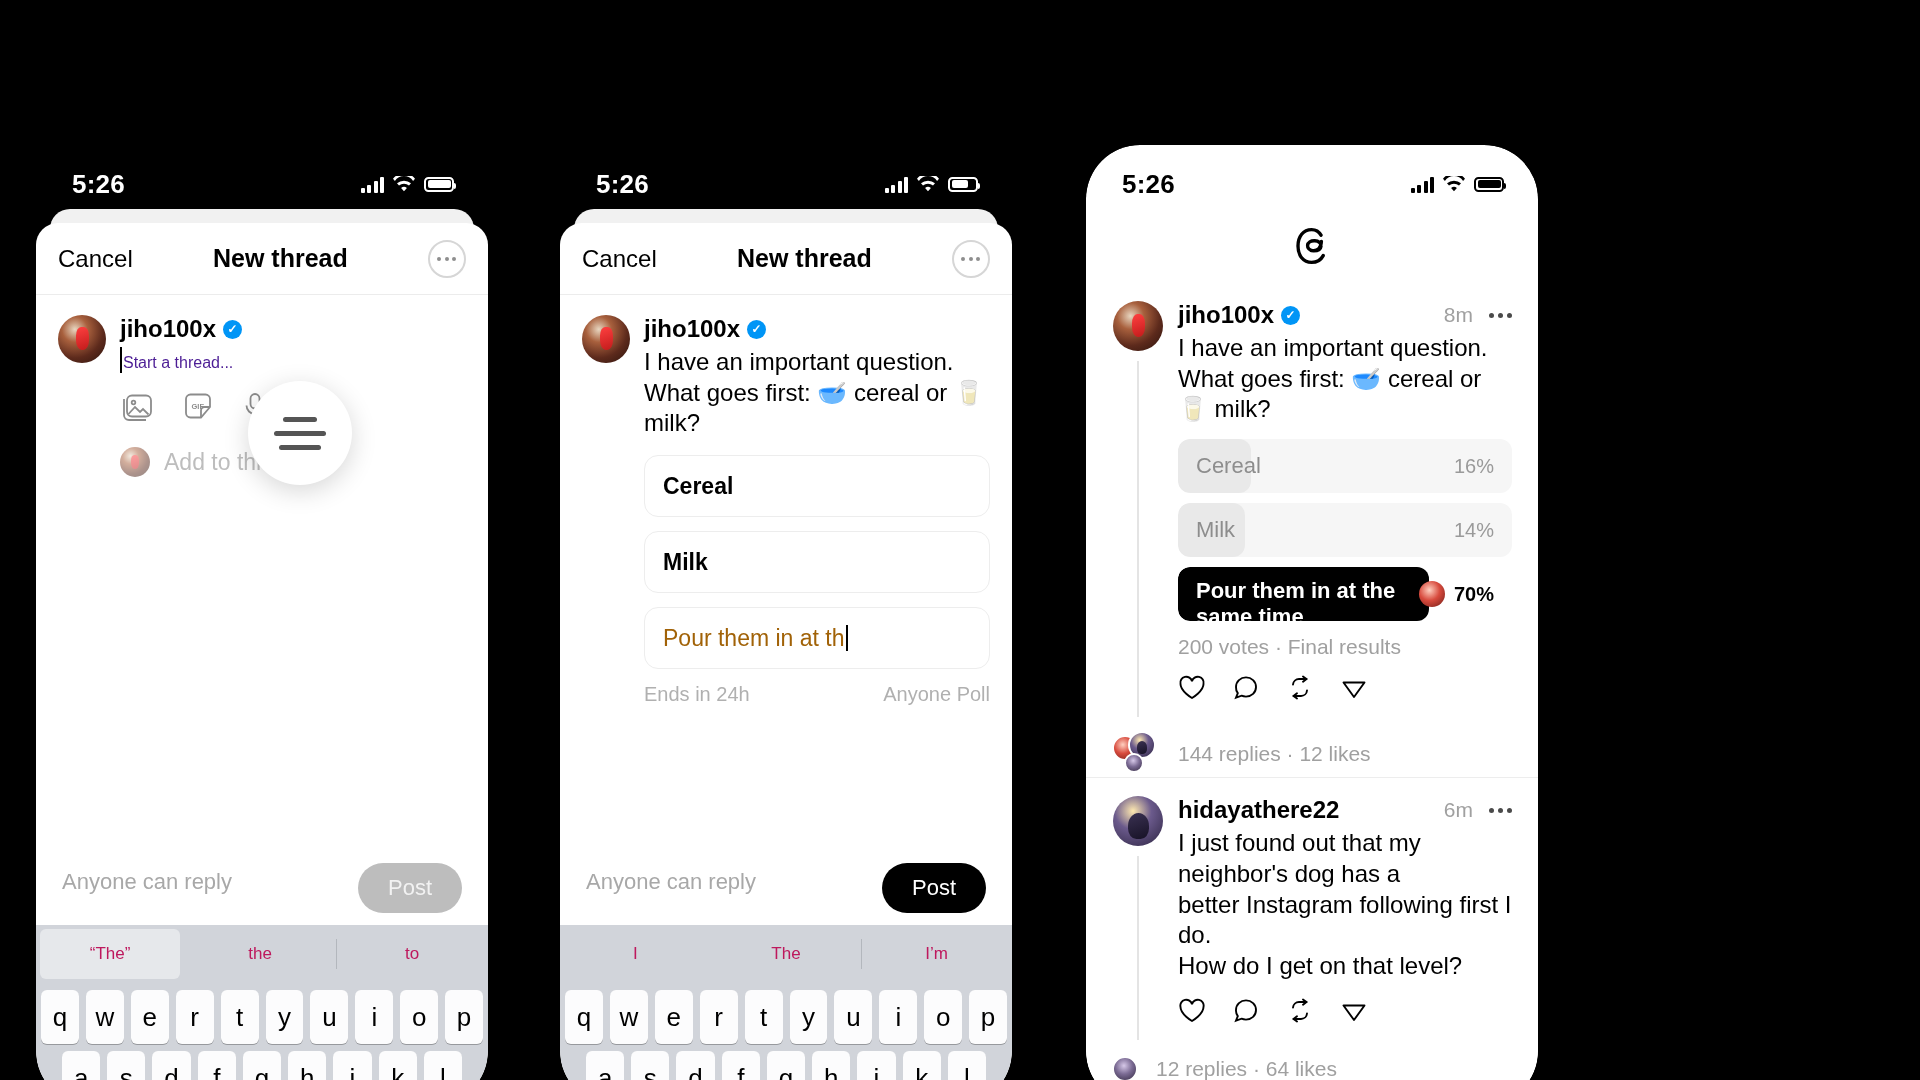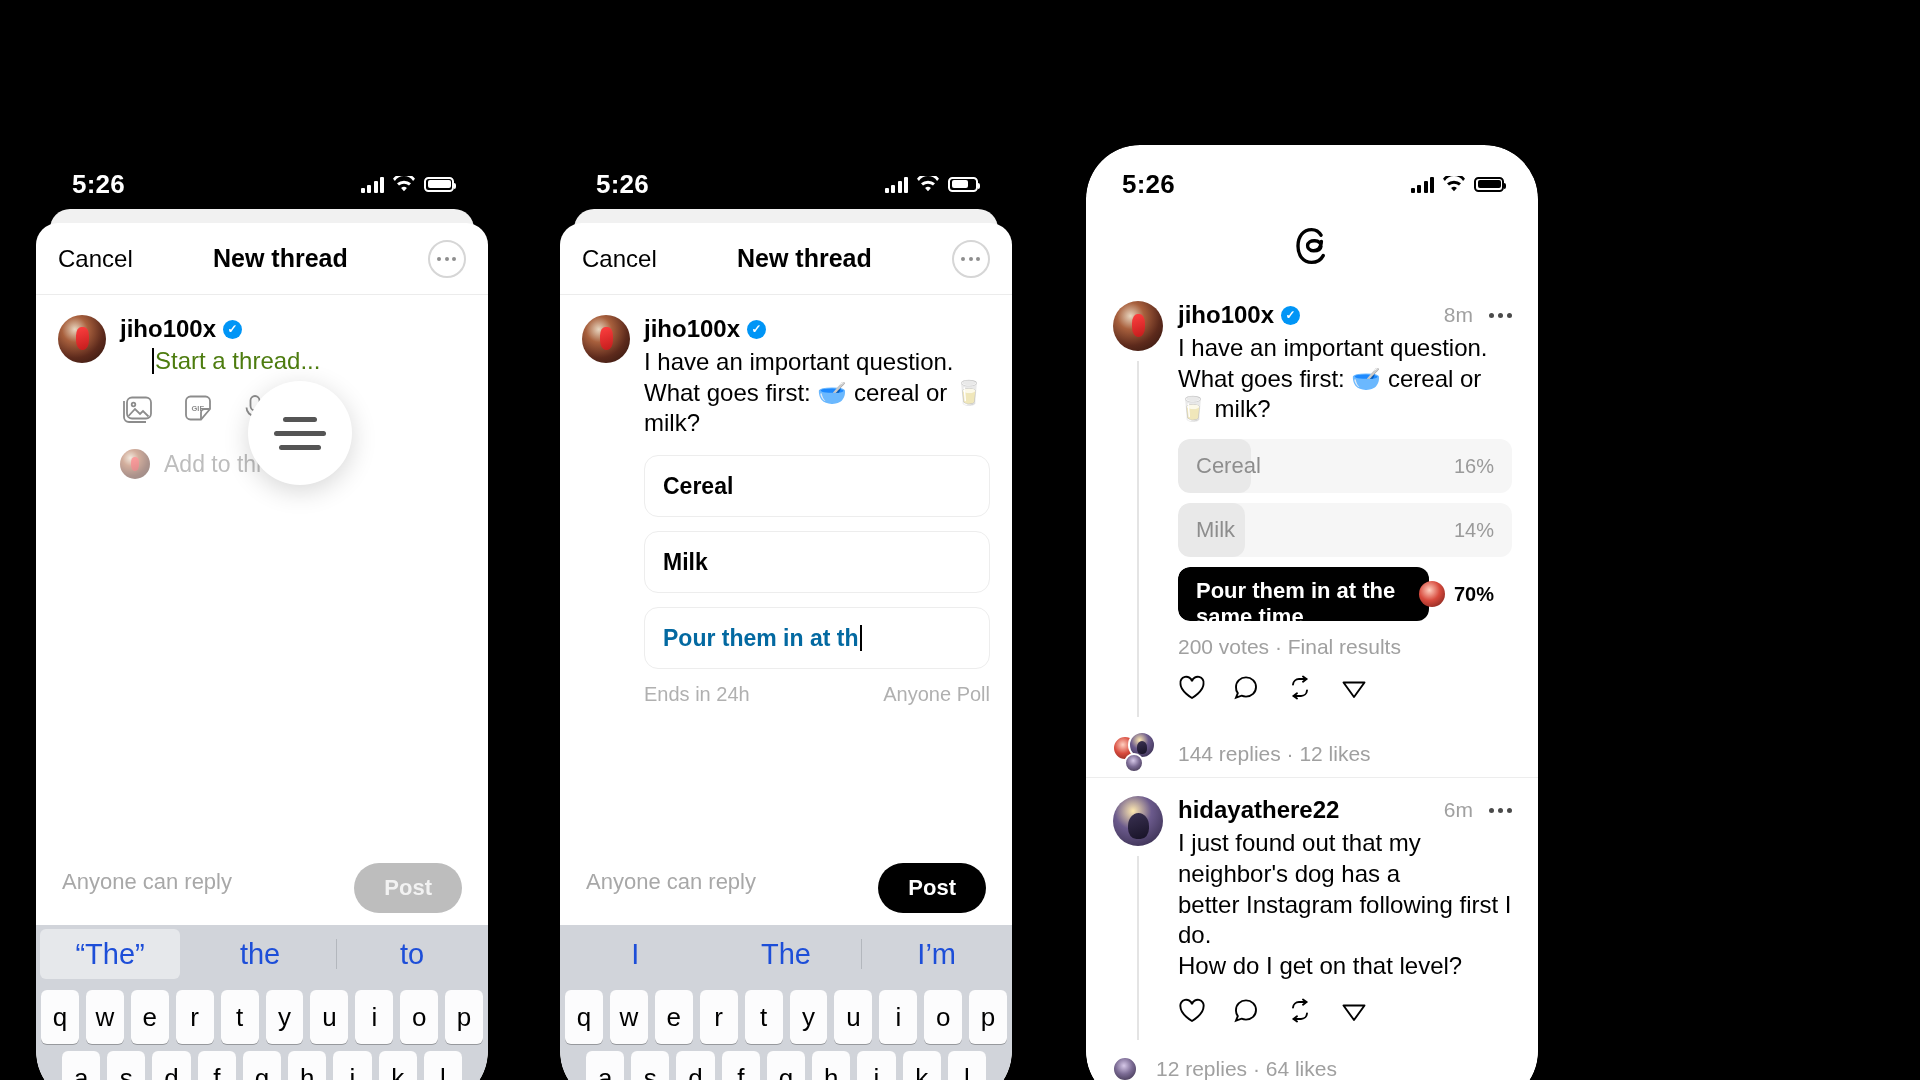--- a/index.html
+++ b/index.html
@@ -96,21 +96,21 @@
   .av.u4 { background: radial-gradient(circle at 40% 35%, #ffd0c0 0%, #d84b3e 45%, #6e1b15 100%); }
   .av.u4::after { display:none; }
   .av.dim { opacity: .5; }
 
   .uname { font-size: 24px; font-weight: 700; color:#000; display:flex; align-items:center; gap:7px; }
   .verified {
     width: 19px; height: 19px; border-radius:50%; background:#0095f6;
     display:inline-flex; align-items:center; justify-content:center;
     color:#fff; font-size:12px; font-weight:700; line-height:1;
   }
-  .ph-text { font-size: 24px; color:#4d7c0f; margin-top: 4px; position: relative; margin-left: 32px; }
+  .ph-text { font-size: 16px; color:#4c1d95; margin-top: 4px; position: relative; }
   .caret {
     display:inline-block; width:2px; height:26px; background:#000;
     vertical-align: -5px; margin-right: 1px;
   }
   .post-text { font-size: 24px; color:#000; line-height: 1.28; margin-top: 4px; }
 
   .tools { display:flex; align-items:center; gap: 28px; padding: 18px 0 0 0; }
   .tools svg { display:block; }
   .addrow { display:flex; align-items:center; gap:14px; margin-top: 26px; }
   .addrow .lbl { font-size: 23px; color:#bdbdbd; }
@@ -125,44 +125,44 @@
   .poll-bubble i:nth-child(2){ width:52px; }
   .poll-bubble i:nth-child(3){ width:42px; }
 
   
   .poll-opts { margin-top: 16px; display:flex; flex-direction:column; gap: 14px; }
   .poll-opt {
     height: 62px; border:1px solid #ededed; border-radius: 14px;
     display:flex; align-items:center; padding: 0 18px; font-size: 23px; color:#000; font-weight:700;
     background:#fff;
   }
-  .poll-opt.empty { color:#0369a1; font-weight: 700; text-align: right; }
+  .poll-opt.empty { color:#a16207; font-weight: 400; text-align: right; }
   .poll-meta {
     display:flex; justify-content: space-between; align-items:center;
     margin-top: 14px; font-size: 20px; color:#b0b0b0;
   }
 
   .composer-footer {
     flex: 0 0 auto; height: 86px;
     display:flex; align-items:center; justify-content:space-between;
     padding: 0 26px;
   }
   .anyone { font-size: 22px; color:#a8a8a8; }
   .post-btn {
-    padding: 12px 30px; border-radius: 999px; font-size: 22px; font-weight: 700;
+    padding: 12px 30px; border-radius: 999px; font-size: 22px; font-weight: 400;
     color:#fff; background:#000;margin-top:12px;
   }
   .post-btn.disabled { background:#bdbdbd; color:#f2f2f2; }
 
   
   .keyboard { flex:0 0 auto; background:#d1d4da; padding-top: 0; }
   .suggest { height: 58px; display:flex; align-items:stretch; }
   .suggest .s {
     flex:1; display:flex; align-items:center; justify-content:center;
-    font-size: 29px; color:#1d4ed8; position: relative;
+    font-size: 17px; color:#be185d; position: relative;
   }
   .suggest .s.quoted { background:#e6e8eb; border-radius: 6px; margin: 4px; flex: 0 0 31%; }
   .suggest .s.divider::before{
     content:''; position:absolute; left:0; top:14px; bottom:14px; width:1px; background:#b3b7bd;
   }
   .krow { display:flex; gap: 7px; padding: 7px 5px 0 5px; justify-content:center; }
   .key {
     flex: 1 1 0; height: 54px; background:#fcfcfd; border-radius: 6px;
     display:flex; align-items:center; justify-content:center;
     font-size: 26px; color:#000; box-shadow: 0 1px 0 rgba(0,0,0,.28);

